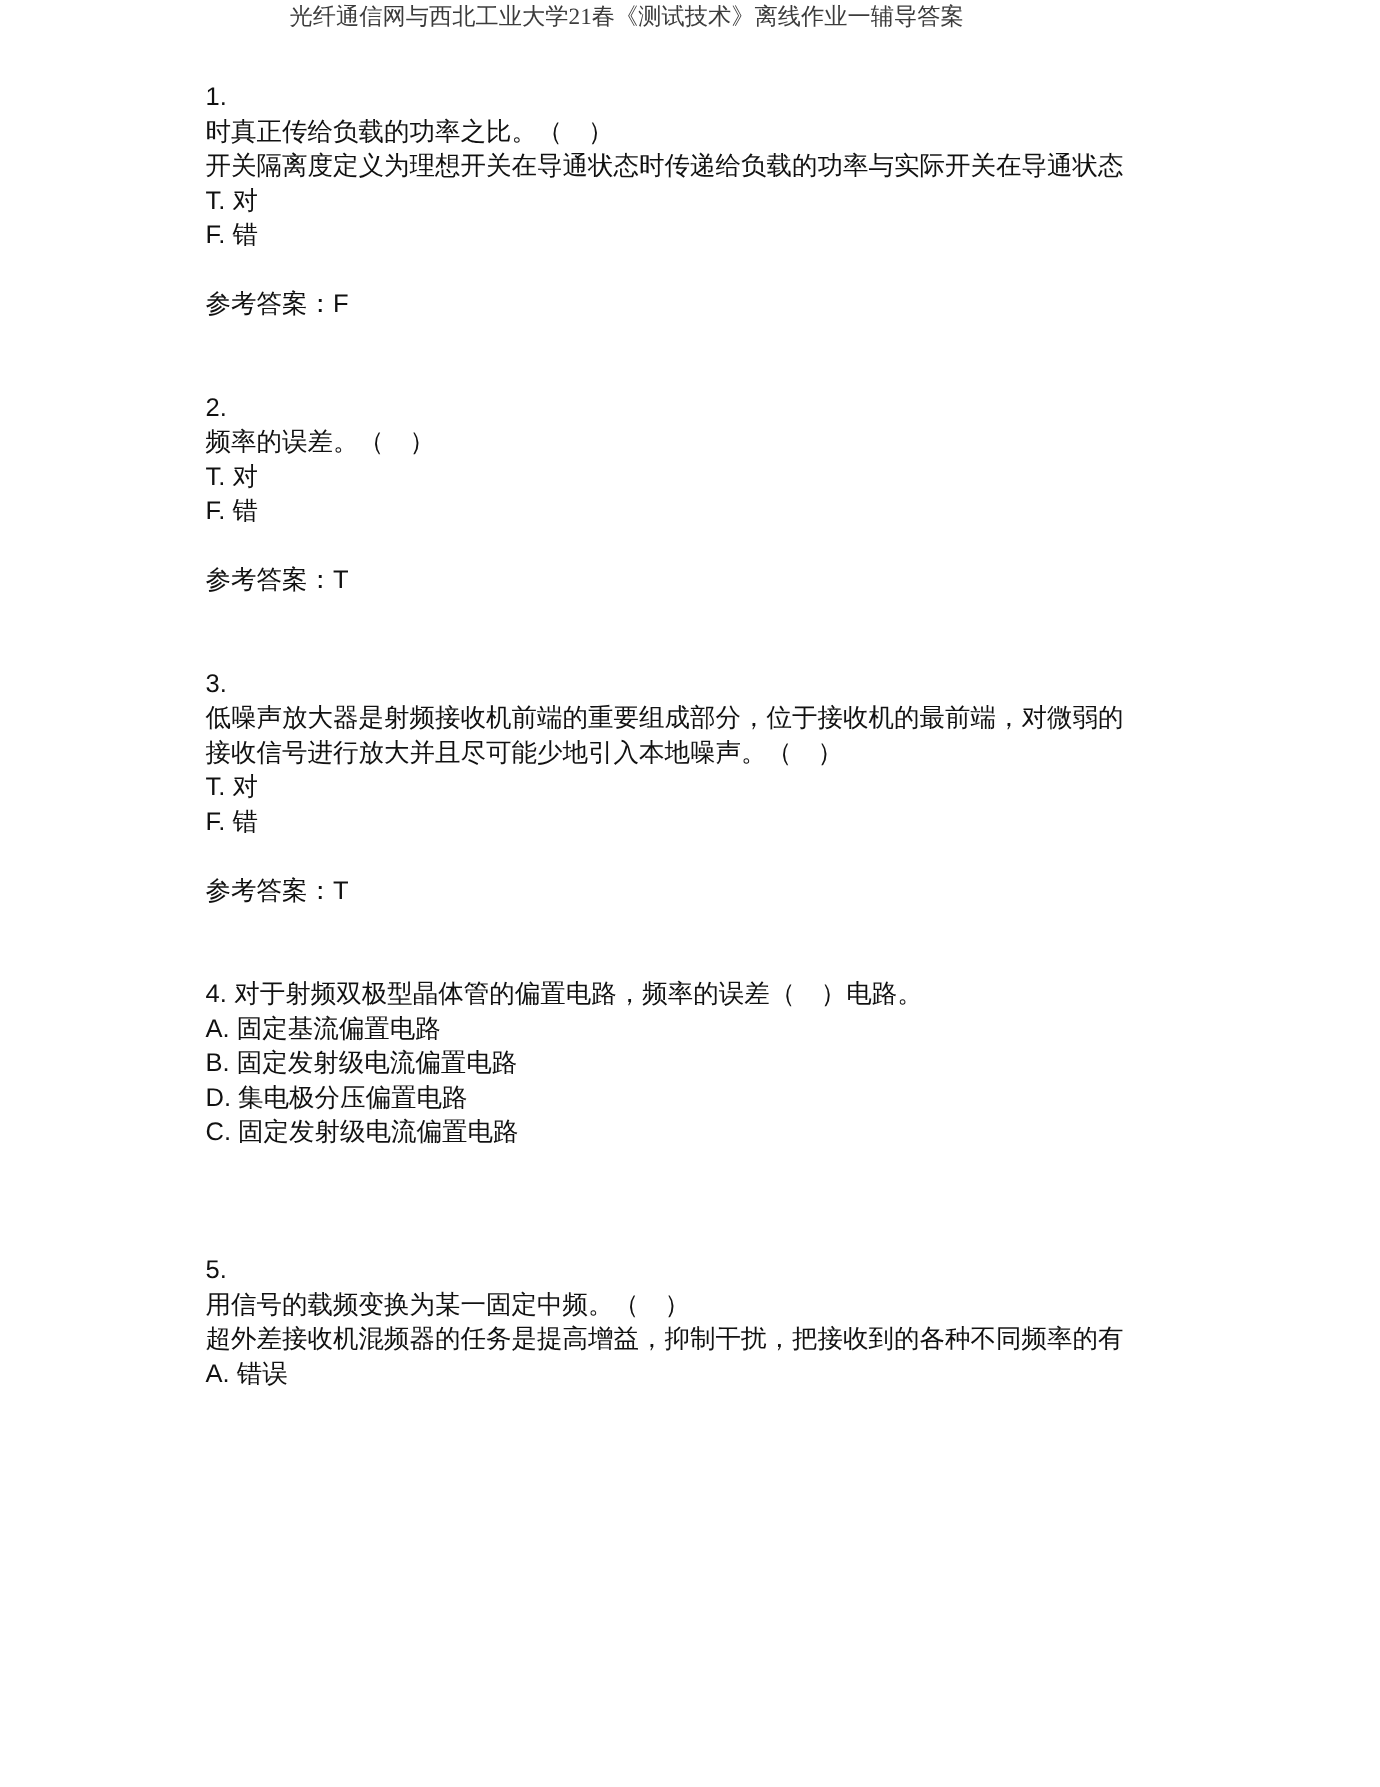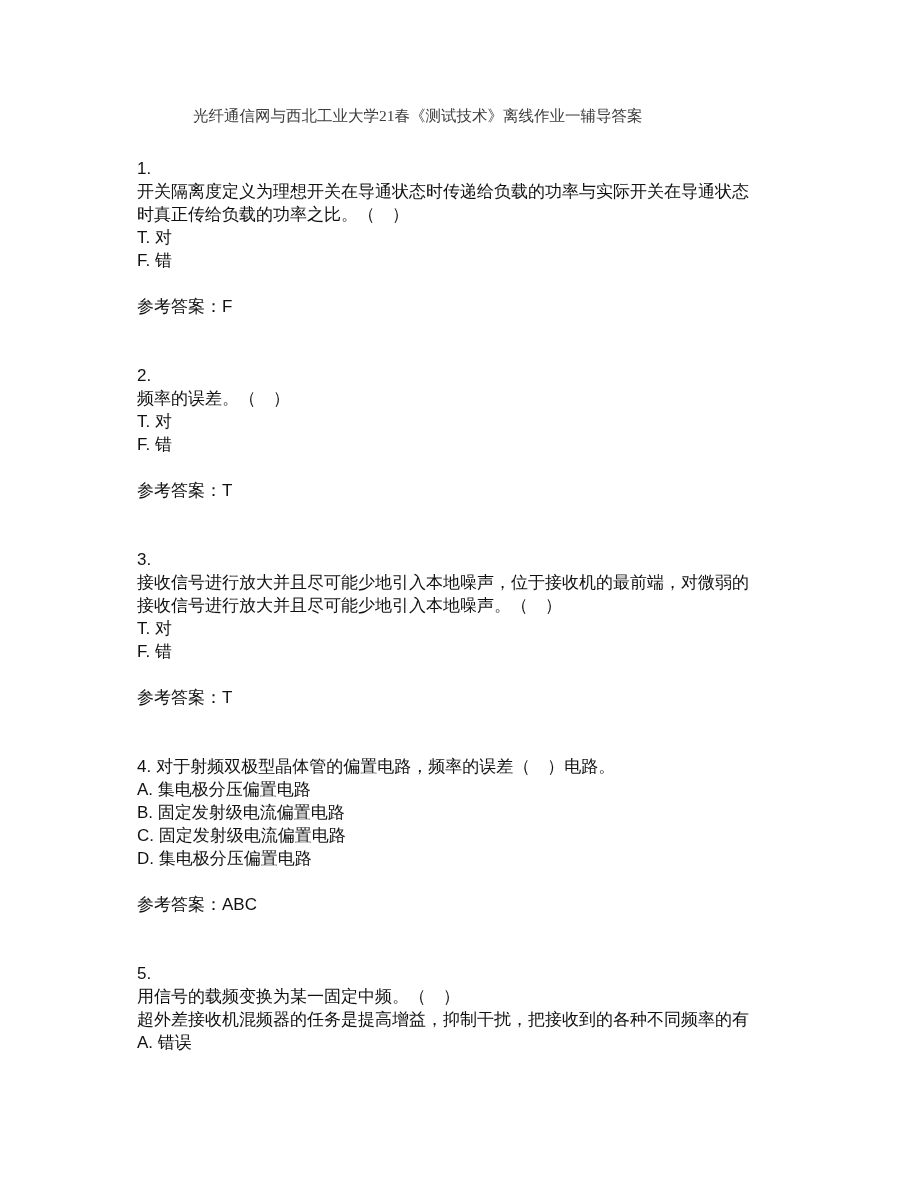--- a/index.html
+++ b/index.html
@@ -18,21 +18,20 @@
     left: 137px;
     top: 0;
     width: 700px;
     font-family: "Liberation Sans", "DejaVu Sans", sans-serif;
     font-size: 17px;
     line-height: 23px;
     color: #111111;
   }
   .doc-title {
     margin: 0;
-    padding-top: 104px;
     margin-left: 56px;
     margin-bottom: 30px;
     font-family: "Liberation Serif", "DejaVu Serif", serif;
     font-size: 15.5px;
     font-weight: normal;
     line-height: 23px;
     color: #3c3c3c;
     white-space: nowrap;
   }
   .question {
@@ -51,22 +50,22 @@
 </style>
 </head>
 <body>
 
 <div class="content">
 
   <h1 class="doc-title">光纤通信网与西北工业大学21春《测试技术》离线作业一辅导答案</h1>
 
   <section class="question">
     <div class="line">1.</div>
+    <div class="line">时真正传给负载的功率之比。（　）</div>
     <div class="line">开关隔离度定义为理想开关在导通状态时传递给负载的功率与实际开关在导通状态</div>
-    <div class="line">时真正传给负载的功率之比。（　）</div>
     <div class="line">T. 对</div>
     <div class="line">F. 错</div>
     <div class="blank"></div>
     <div class="line"><span>参考答案：</span><span>F</span></div>
     <div class="blank"></div>
     <div class="blank"></div>
   </section>
 
   <section class="question">
     <div class="line">2.</div>
@@ -74,38 +73,37 @@
     <div class="line">T. 对</div>
     <div class="line">F. 错</div>
     <div class="blank"></div>
     <div class="line"><span>参考答案：</span><span>T</span></div>
     <div class="blank"></div>
     <div class="blank"></div>
   </section>
 
   <section class="question">
     <div class="line">3.</div>
-    <div class="line">接收信号进行放大并且尽可能少地引入本地噪声，位于接收机的最前端，对微弱的</div>
+    <div class="line">低噪声放大器是射频接收机前端的重要组成部分，位于接收机的最前端，对微弱的</div>
     <div class="line">接收信号进行放大并且尽可能少地引入本地噪声。（　）</div>
     <div class="line">T. 对</div>
     <div class="line">F. 错</div>
     <div class="blank"></div>
     <div class="line"><span>参考答案：</span><span>T</span></div>
     <div class="blank"></div>
     <div class="blank"></div>
   </section>
 
   <section class="question">
     <div class="line"><span class="num-inline">4.</span><span>对于射频双极型晶体管的偏置电路，频率的误差（　）电路。</span></div>
-    <div class="line">A. 集电极分压偏置电路</div>
+    <div class="line">A. 固定基流偏置电路</div>
     <div class="line">B. 固定发射级电流偏置电路</div>
+    <div class="line">D. 集电极分压偏置电路</div>
     <div class="line">C. 固定发射级电流偏置电路</div>
-    <div class="line">D. 集电极分压偏置电路</div>
     <div class="blank"></div>
-    <div class="line"><span>参考答案：</span><span>ABC</span></div>
     <div class="blank"></div>
     <div class="blank"></div>
   </section>
 
   <section class="question">
     <div class="line">5.</div>
     <div class="line">用信号的载频变换为某一固定中频。（　）</div>
     <div class="line">超外差接收机混频器的任务是提高增益，抑制干扰，把接收到的各种不同频率的有</div>
     <div class="line">A. 错误</div>
   </section>

